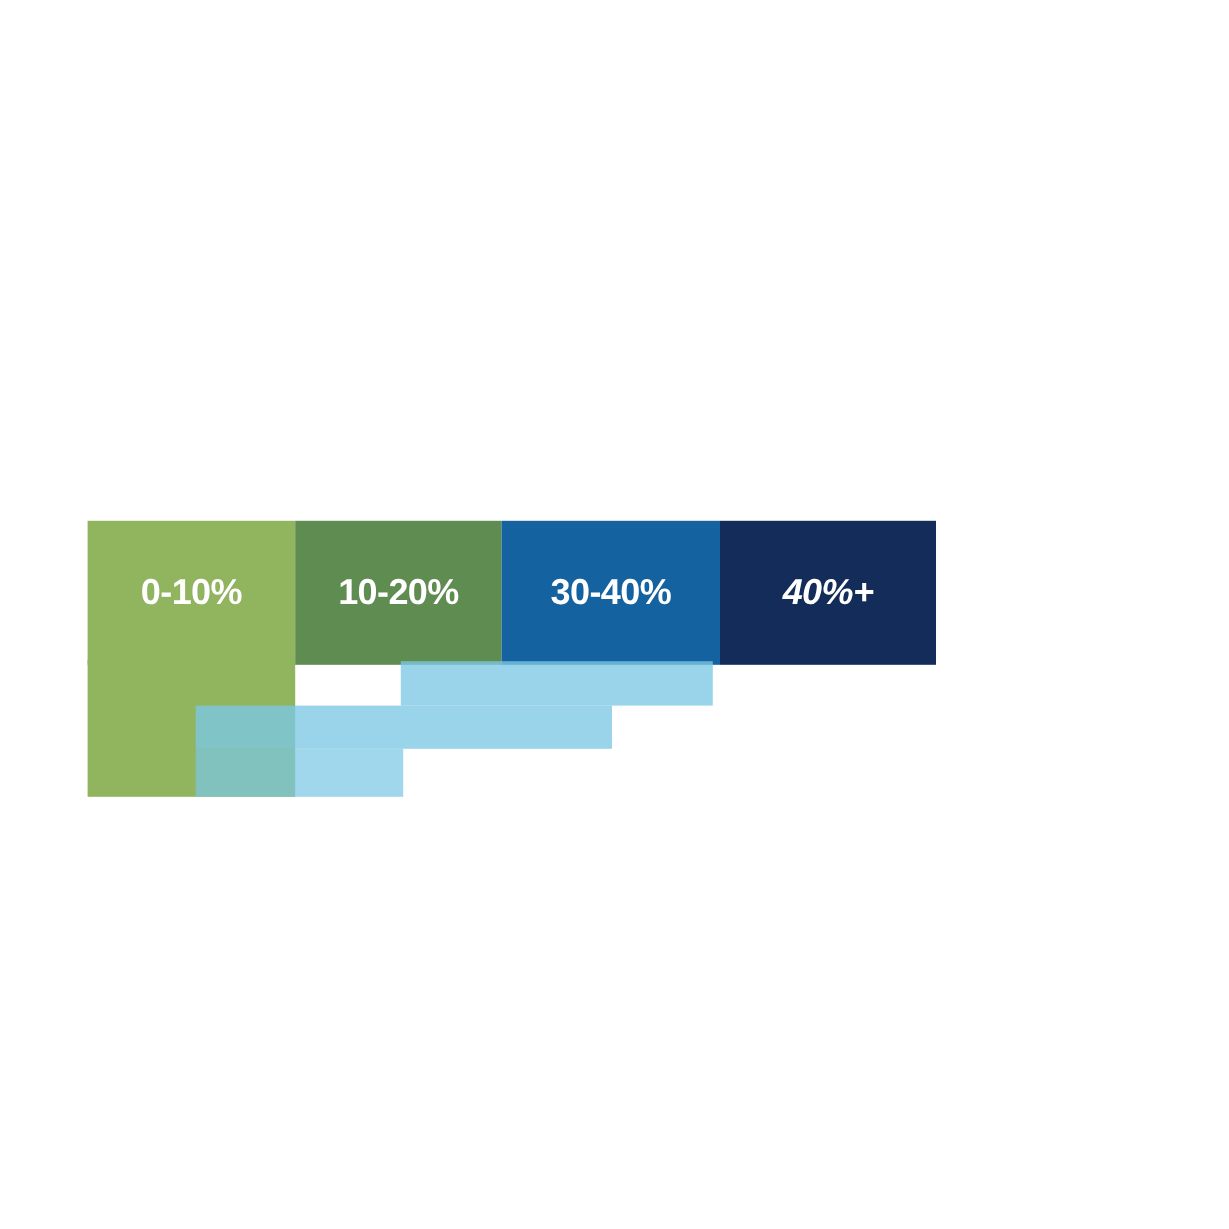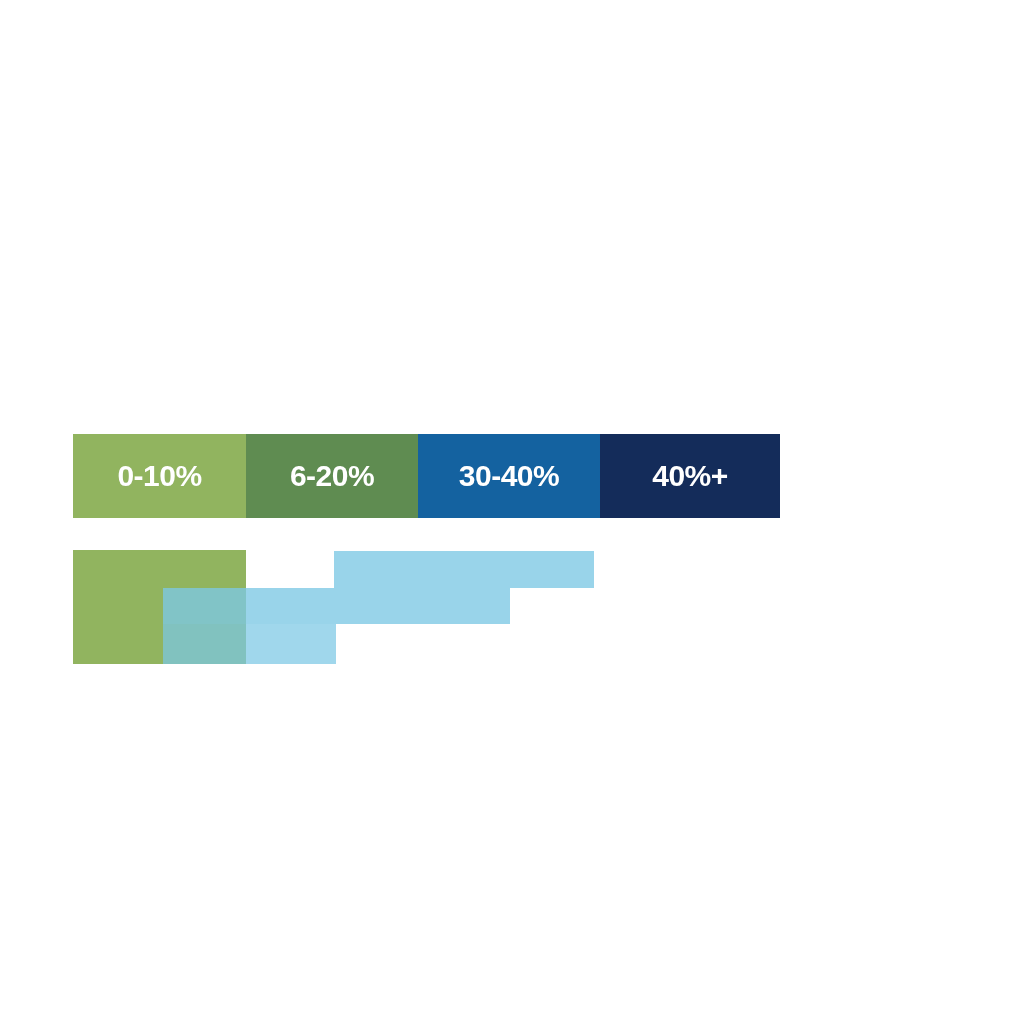--- a/index.html
+++ b/index.html
@@ -21,21 +21,21 @@
     height: 1024px;
     background: #ffffff;
   }
 
   
   #legend-band {
     position: absolute;
     left: 73px;
     top: 434px;
     width: 879px;
-    height: 84px;
+    height: 120px;
     display: flex;
     flex-direction: row;
     z-index: 2;
   }
 
   .legend-segment {
     display: flex;
     align-items: center;
     justify-content: center;
     height: 100%;
@@ -97,29 +97,29 @@
 
   <div id="column-extension" style="background-color: rgb(145, 180, 95);"></div>
 
   <div id="legend-band">
 
     <div class="legend-segment" style="background-color: rgb(145, 180, 95); flex-basis: 173px;">
       <span class="legend-segment-label">0-10%</span>
     </div>
 
     <div class="legend-segment" style="background-color: rgb(95, 140, 81); flex-basis: 172px;">
-      <span class="legend-segment-label">6-20%</span>
+      <span class="legend-segment-label">10-20%</span>
     </div>
 
 
     <div class="legend-segment" style="background-color: rgb(20, 98, 160); flex-basis: 182px;">
       <span class="legend-segment-label">30-40%</span>
     </div>
 
-    <div class="legend-segment" style="background-color: rgb(20, 44, 90); flex-basis: 180px;">
+    <div class="legend-segment" style="background-color: rgb(20, 44, 90); flex-basis: 180px; font-style: italic;">
       <span class="legend-segment-label">40%+</span>
     </div>
 
   </div>
 
   <div class="overlay-bar" id="overlay-bar-1" style="background-color: rgb(124, 200, 228); opacity: 0.78;"></div>
 
   <div class="overlay-bar" id="overlay-bar-2" style="background-color: rgb(124, 200, 228); opacity: 0.78;"></div>
 
   <div class="overlay-bar" id="overlay-bar-3" style="background-color: rgb(124, 200, 228); opacity: 0.72;"></div>

